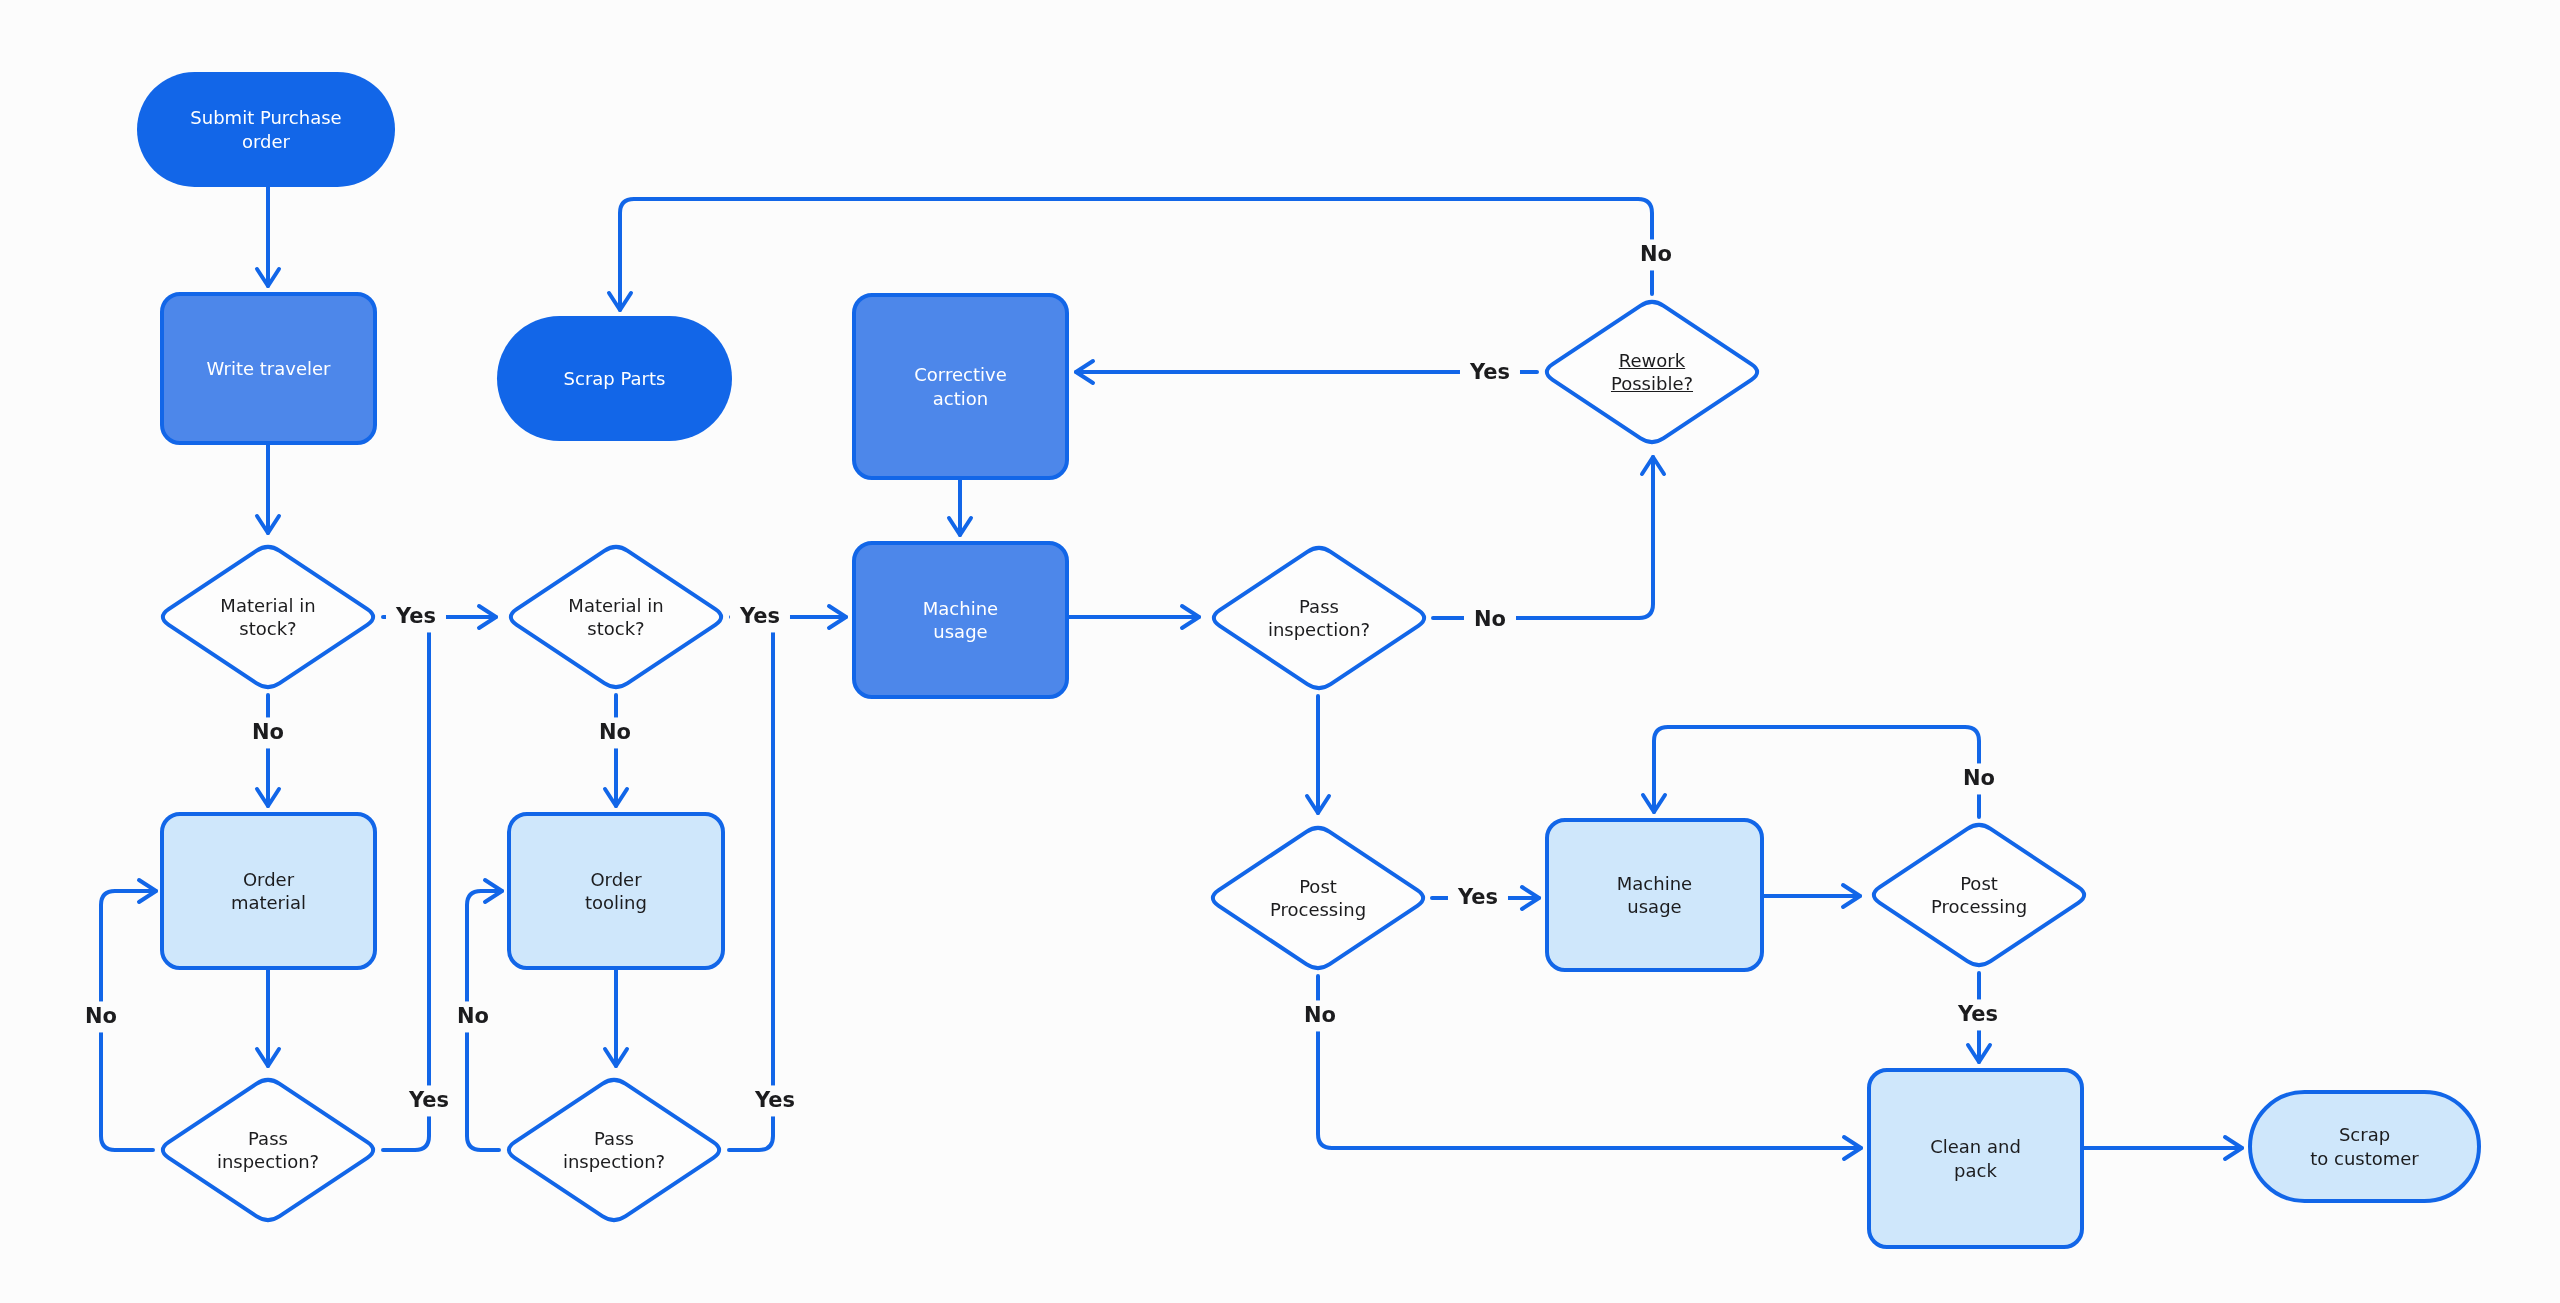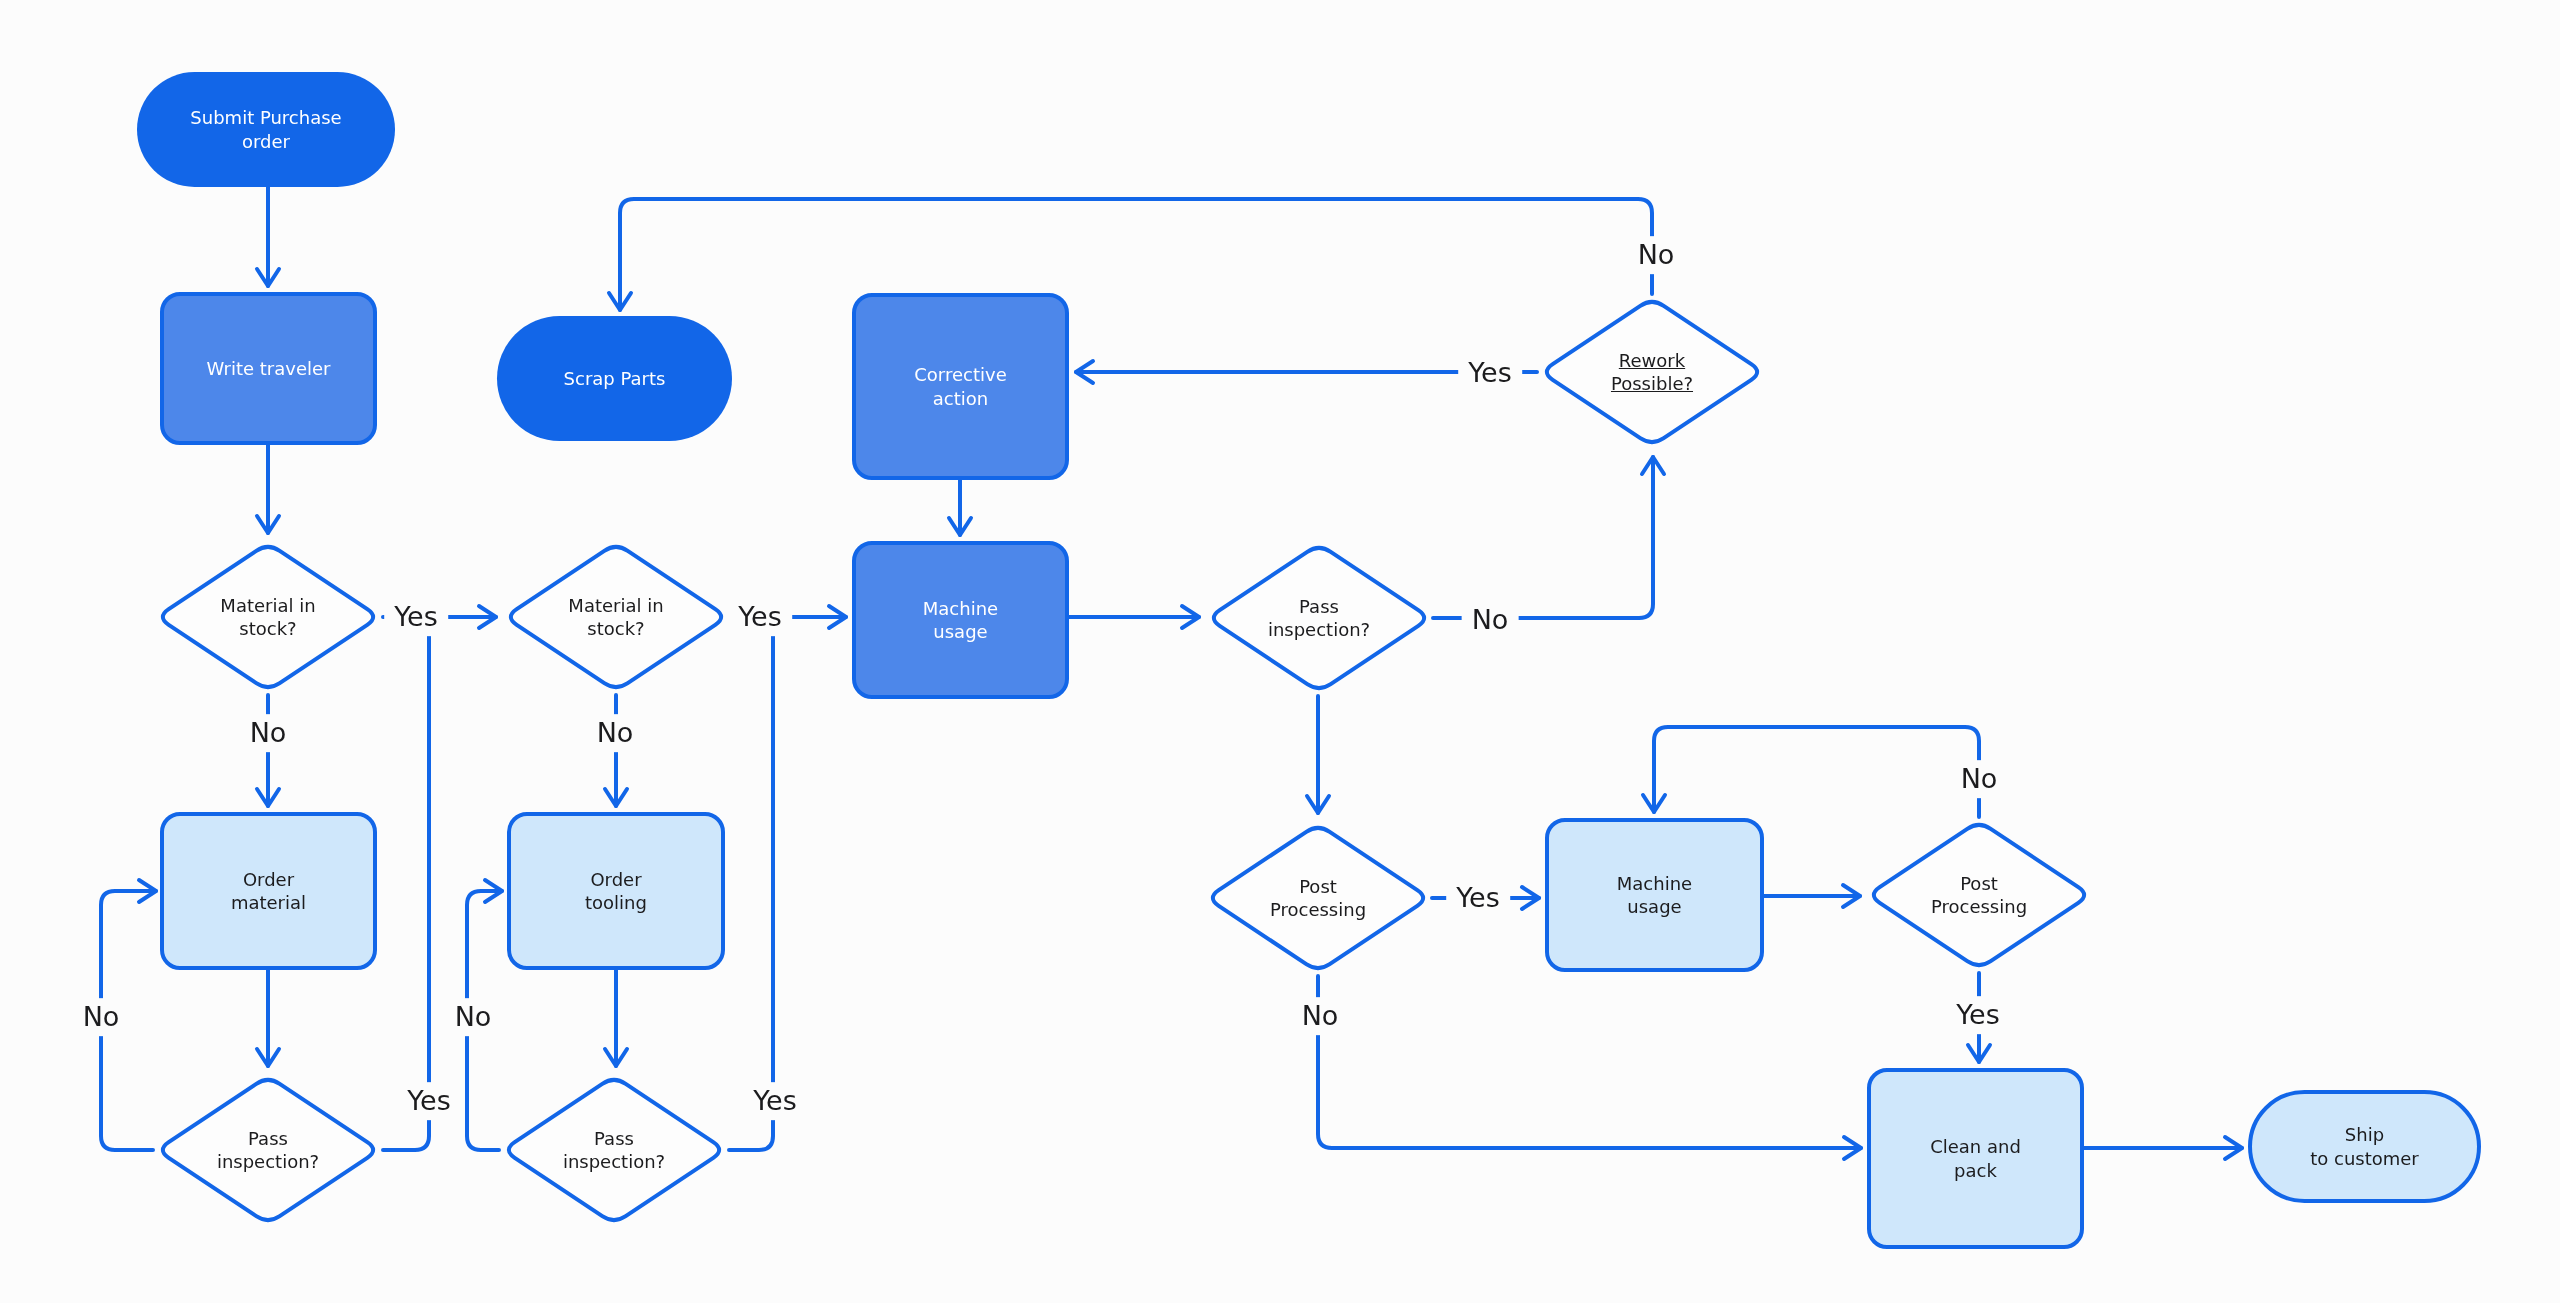--- a/index.html
+++ b/index.html
@@ -33,23 +33,24 @@
   .diamond{width:230px;height:156px;background:transparent;}
   .diamond .dshape{position:absolute;left:0;top:0;}
   .diamond .lbl{position:relative;z-index:1;}
   .lbl{display:block;}
 
   .elabel{
     position:absolute;z-index:3;
     transform:translate(-50%,-50%);
     background:var(--bg,#FCFCFC);
     padding:4px 10px;
-    font-size:27px;line-height:1.1;
+    font-size:21px;line-height:1.1;
     color:var(--ink,#1C1C1E);
     white-space:nowrap;
+    font-weight:bold;
   }
 </style>
 </head>
 <body>
 
 <div class="canvas">
 
   <svg class="edges" width="2560" height="1303" viewBox="0 0 2560 1303">
     <defs>
       <marker id="arr" markerUnits="userSpaceOnUse" markerWidth="30" markerHeight="30" viewBox="0 0 30 30" refX="24" refY="15" orient="auto">
@@ -119,21 +120,21 @@
     <span class="lbl">Machine
 usage</span>
   </div>
 
   <div class="node box light" style="left:1867px;top:1068px;width:217px;height:181px;">
     <span class="lbl">Clean and
 pack</span>
   </div>
 
   <div class="node pill-light" style="left:2248px;top:1090px;width:233px;height:113px;">
-    <span class="lbl">Ship
+    <span class="lbl">Scrap
 to customer</span>
   </div>
 
   <div class="node diamond" style="left:153px;top:539px;">
     <svg class="dshape" width="230" height="156" viewBox="0 0 230 156">
         <path d="M126.7,11.8 L214.3,70.2 Q226,78 214.3,85.8 L126.7,144.2 Q115,152 103.3,144.2 L15.7,85.8 Q4,78 15.7,70.2 L103.3,11.8 Q115,4 126.7,11.8 Z" fill="#FDFDFD" stroke="#1266E8" stroke-width="4"></path>
       </svg>
     <span class="lbl">Material in
 stock?</span>
   </div>

